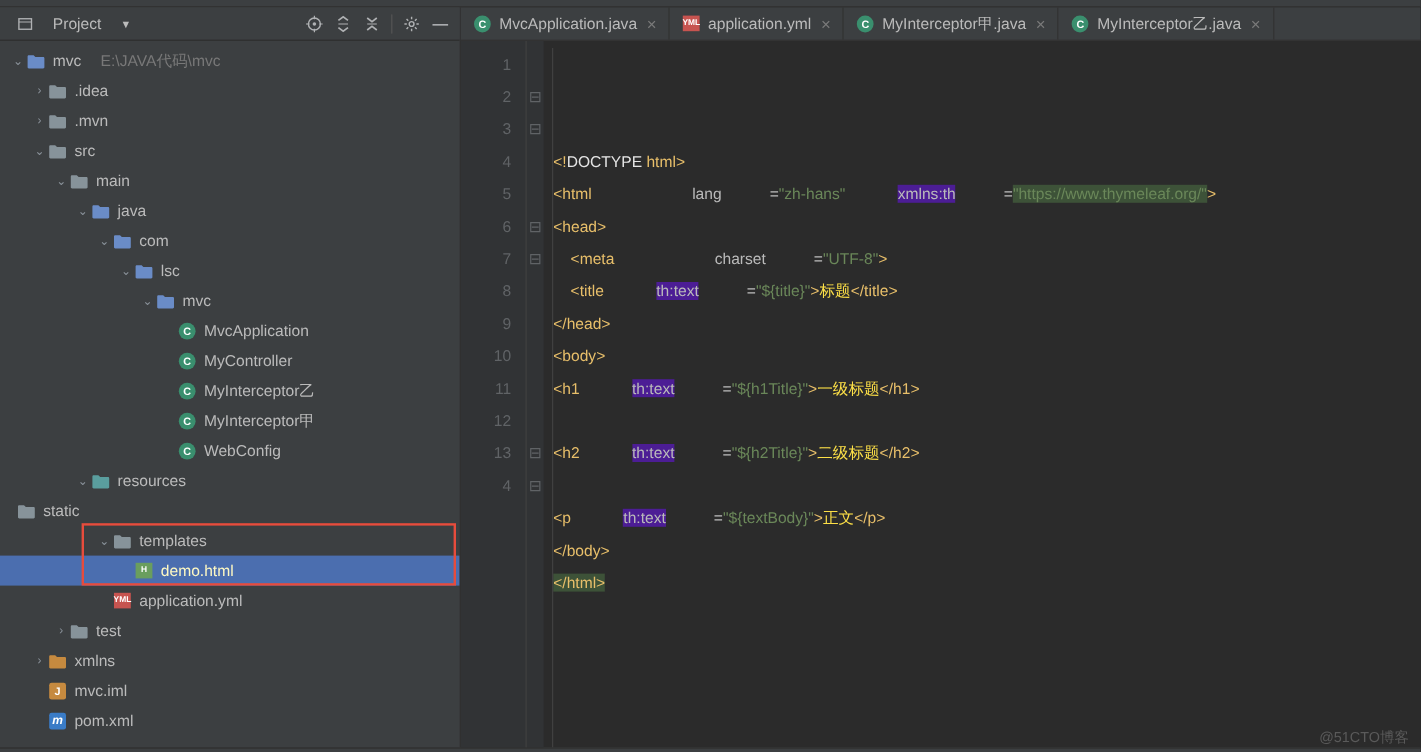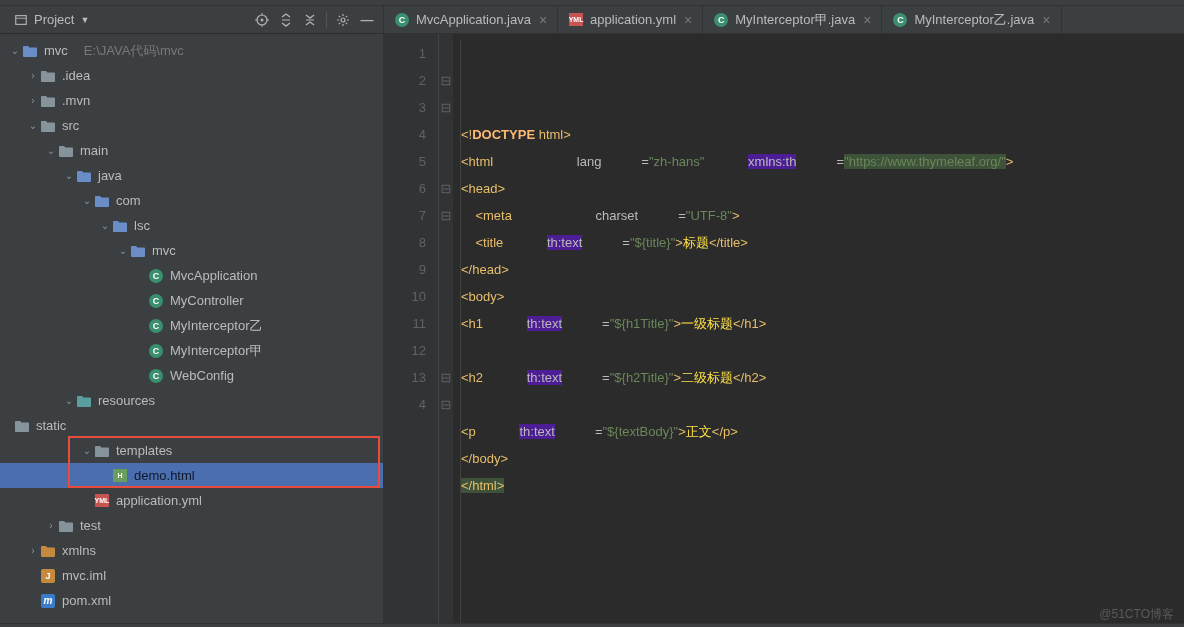--- a/index.html
+++ b/index.html
@@ -1,38 +1,38 @@
 <!DOCTYPE html>
 <html><head>
 <meta charset="utf-8">
 <style>
 *{margin:0;padding:0;box-sizing:border-box;font-family:"Segoe UI",Arial,sans-serif;font-size:13px;}
 body{background:#2b2b2b;color:#bbbbbb;width:1184px;height:627px;overflow:hidden;display:flex;flex-direction:column;}
 .topbar{height:6px;background:#3c3f41;border-bottom:1px solid #323232;}
 .main{flex:1;display:flex;overflow:hidden;}
 .sidebar{width:384px;background:#3c3f41;display:flex;flex-direction:column;border-right:1px solid #323232;}
 .panel-header{height:28px;background:#3c3f41;border-bottom:1px solid #2d2d2d;display:flex;align-items:center;padding:0 8px;}
-.proj-btn{display:flex;align-items:center;gap:6px;color:#bbbbbb;padding:2px 6px;}
+.proj-btn{display:flex;align-items:center;gap:16px;color:#bbbbbb;padding:2px 6px;}
 .proj-btn svg{width:14px;height:14px;}
 .panel-tools{margin-left:auto;display:flex;gap:8px;align-items:center;}
 .tool-icon{width:16px;height:16px;display:flex;align-items:center;justify-content:center;color:#afb1b3;cursor:pointer;}
 .tool-sep{width:1px;height:16px;background:#555;}
 .tree{flex:1;overflow:auto;padding-top:4px;}
 .tree-row{height:25px;display:flex;align-items:center;white-space:nowrap;cursor:pointer;}
 .tree-row.selected{background:#4b6eaf;color:#fff;}
 .arrow{width:14px;display:inline-flex;justify-content:center;color:#899199;font-size:10px;}
 .arrow.blank{color:transparent;}
 .ticon{width:16px;height:16px;margin-right:6px;display:inline-flex;align-items:center;justify-content:center;}
 .folder{fill:#87939a;}
 .folder-blue{fill:#6a8cc7;}
 .folder-orange{fill:#c68a3f;}
 .folder-teal{fill:#5a9e9e;}
 .label{color:#bbbbbb;}
 .label-path{color:#787878;margin-left:16px;}
-.tree-row.selected .label,.tree-row.selected .label-path{color:#0f172a;}
+.tree-row.selected .label,.tree-row.selected .label-path{color:#fef9c3;}
 .class-icon{width:14px;height:14px;border-radius:50%;background:#3a8f6e;color:#fff;font-size:9px;font-weight:bold;display:flex;align-items:center;justify-content:center;}
 .yml-icon{width:14px;height:13px;background:#c75450;color:#fff;font-size:7px;font-weight:bold;display:flex;align-items:center;justify-content:center;}
 .html-icon{width:14px;height:13px;background:#6a9e5e;color:#fff;font-size:7px;font-weight:bold;display:flex;align-items:center;justify-content:center;}
 .iml-icon{width:14px;height:14px;background:#c68a3f;color:#fff;font-size:9px;font-weight:bold;display:flex;align-items:center;justify-content:center;border-radius:2px;}
 .m-icon{width:14px;height:14px;background:#3a7cc7;color:#fff;font-size:10px;font-weight:bold;font-style:italic;display:flex;align-items:center;justify-content:center;border-radius:2px;}
 .highlight-box{position:absolute;border:2px solid #e74c3c;pointer-events:none;}
 .editor{flex:1;background:#2b2b2b;display:flex;flex-direction:column;}
 .tabs{height:28px;background:#3c3f41;display:flex;align-items:stretch;border-bottom:1px solid #323232;}
 .tab{display:flex;align-items:center;gap:6px;padding:0 10px;border-right:1px solid #323232;cursor:pointer;color:#bbbbbb;}
 .tab .ticon{margin-right:0;}
@@ -41,21 +41,21 @@
 .gutter{width:55px;background:#313335;text-align:right;padding:6px 12px 6px 6px;color:#606366;line-height:27px;border-right:1px solid #444;}
 .fold-col{width:14px;background:#313335;padding-top:6px;line-height:27px;color:#606366;text-align:center;font-size:10px;}
 .src{flex:1;padding:6px 0 6px 8px;line-height:27px;white-space:pre;color:#a9b7c6;position:relative;}
 .vline{position:absolute;left:7px;top:6px;bottom:0;width:1px;background:#404040;}
 .tag{color:#e8bf6a;}
 .attr{color:#bababa;padding-left:40px;}
 .attrhl{background:#4c1d95;color:#bababa;}
 .str{color:#6a8759;}
 .strhl{background:#3d5238;color:#6a8759;}
 .txt{color:#fde047;}
-.ent{color:#fdba74;font-weight:bold;}
+.ent{color:#e5e5e5;}
 .bottom-bar{height:4px;background:#3c3f41;border-top:1px solid #323232;}
 .watermark{position:absolute;bottom:4px;right:10px;color:#5a5a5a;font-size:12px;}
 </style>
 </head>
 <body>
 
 <div class="topbar"></div>
 <div class="main">
   <div class="sidebar">
     <div class="panel-header">

